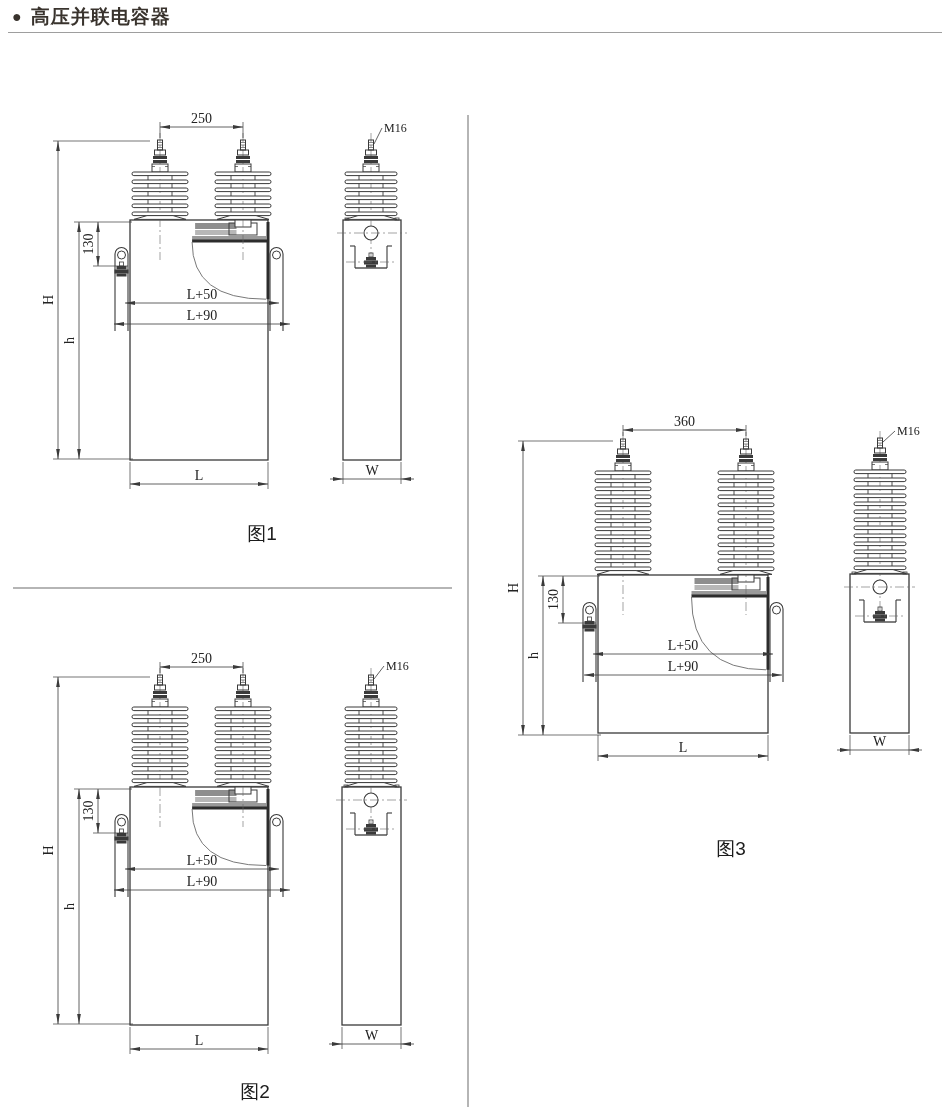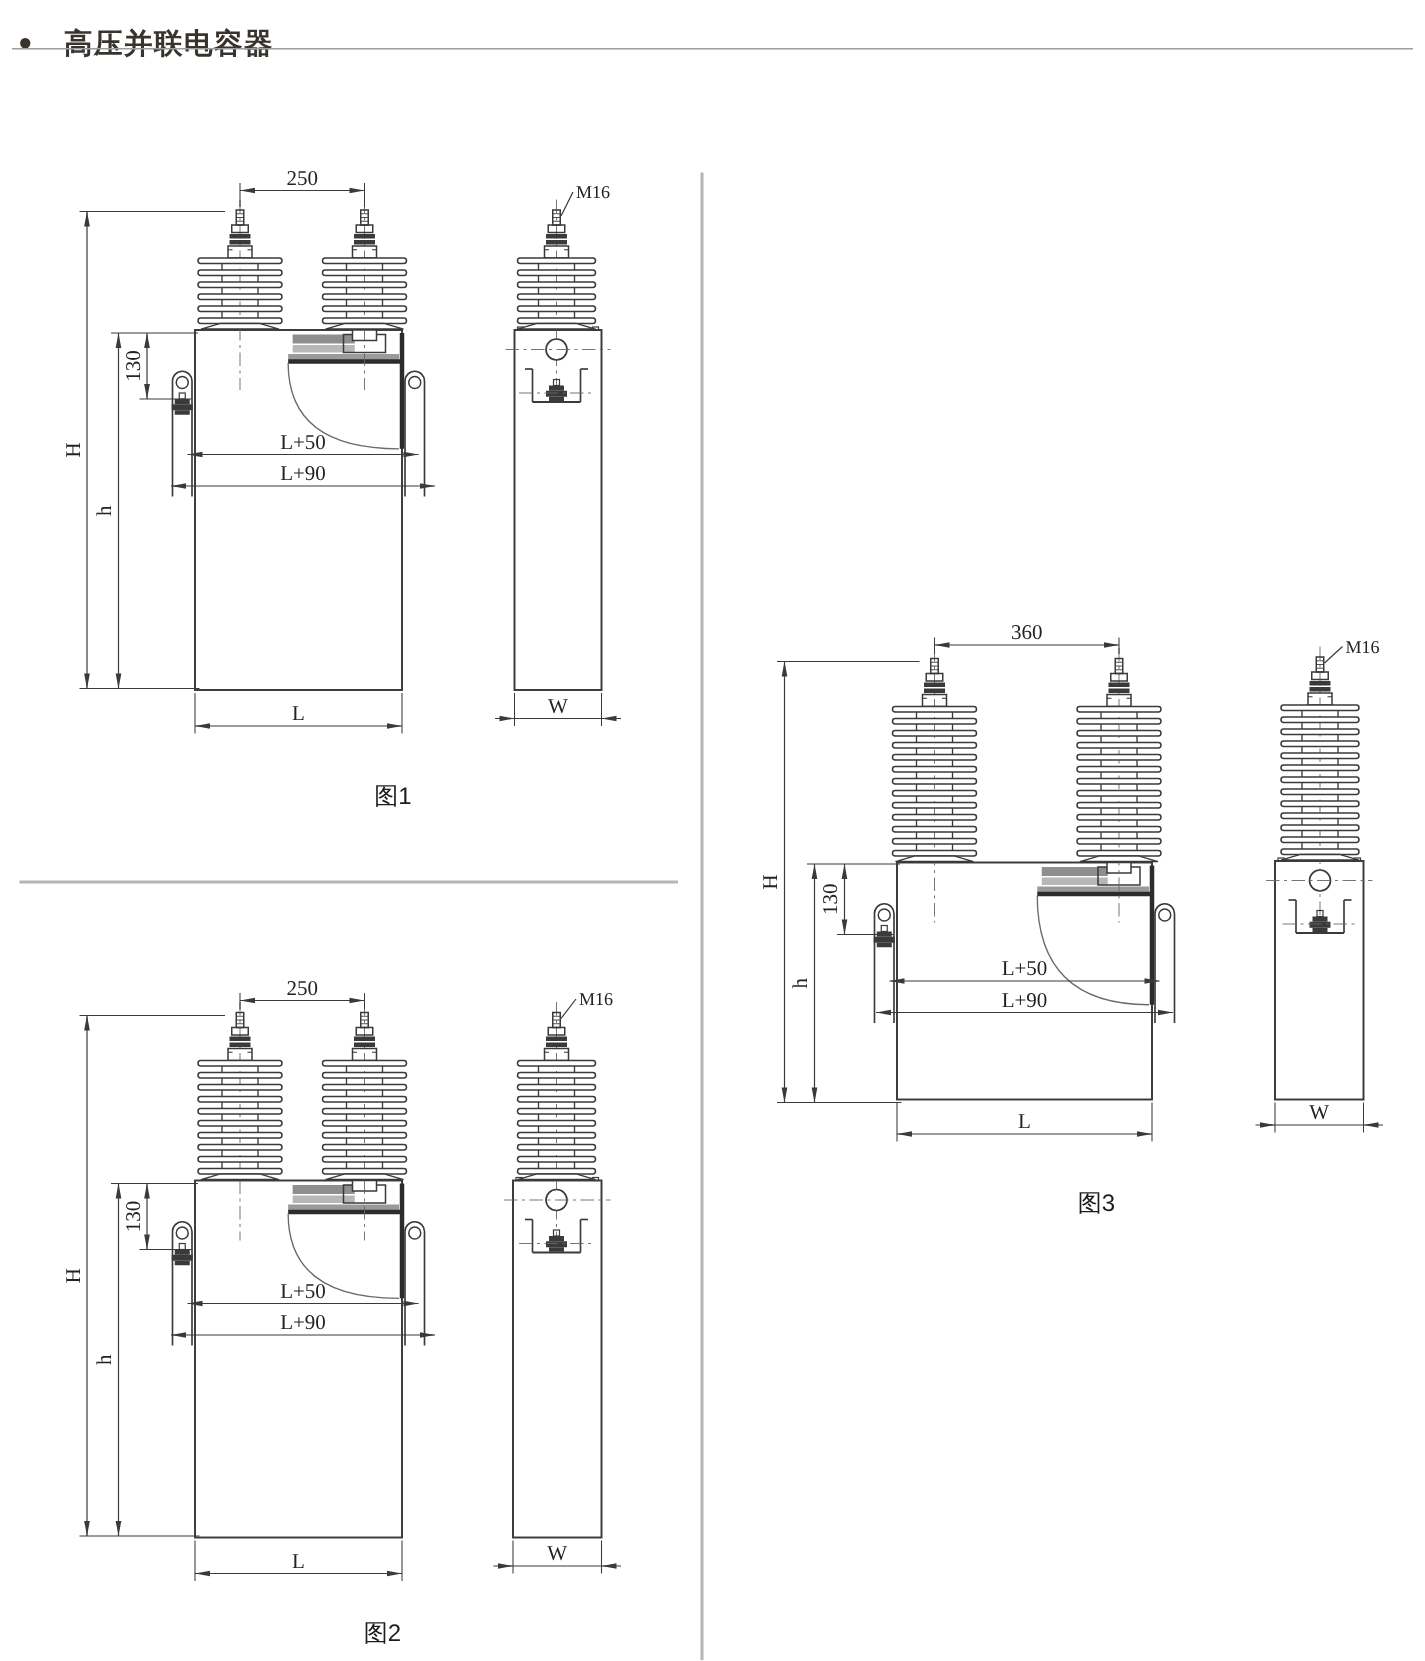--- a/index.html
+++ b/index.html
@@ -1,24 +1,24 @@
 <!DOCTYPE html>
 <html><head>
 <meta charset="utf-8">
 <style>
   html,body{margin:0;padding:0;background:#fff;}
   .page{position:relative;width:950px;height:1107px;background:#fff;overflow:hidden;
         font-family:"Liberation Sans","DejaVu Sans",sans-serif;}
   .hdr{position:absolute;left:12px;top:4px;display:flex;align-items:center;gap:9px;}
   .hdr .bullet{font-size:16px;line-height:1;color:#39332d;}
-  .hdr h1{margin:12px;font-size:19px;font-weight:700;letter-spacing:1px;color:#39332d;}
+  .hdr h1{margin:0;font-size:19px;font-weight:700;letter-spacing:1px;color:#39332d;}
   .hdr-rule{position:absolute;left:8px;top:32px;width:934px;height:1px;background:#9e9e9e;}
   .vdiv{position:absolute;left:467px;top:115px;width:2px;height:992px;background:#b5b5b5;}
   .hdiv{position:absolute;left:13px;top:587px;width:439px;height:2px;background:#b5b5b5;}
-  .fig-caption{position:absolute;transform:translateX(-50%);font-size:16px;font-weight:500;
+  .fig-caption{position:absolute;transform:translateX(-50%);font-size:19px;font-weight:500;
                color:#1c1c1c;white-space:nowrap;}
   svg#drawing{position:absolute;left:0;top:0;}
 </style>
 </head>
 <body>
 
 <div class="page">
   <div class="hdr">
     <span class="bullet">●</span>
     <h1>高压并联电容器</h1>
@@ -470,17 +470,17 @@
         <path d="M850 750 L840 751.9 L840 748.1 Z" fill="#3a3a3a"></path>
         <path d="M909 750 L919 748.1 L919 751.9 Z" fill="#3a3a3a"></path>
         <text x="879.5" y="746" fill="#222" font-size="14" text-anchor="middle" font-family="&quot;Liberation Serif&quot;,&quot;DejaVu Serif&quot;,serif">W</text>
         <line x1="883" y1="442" x2="895" y2="431" stroke="#3a3a3a" stroke-width="0.8"></line>
         <text x="897" y="435" fill="#222" font-size="12" text-anchor="start" font-family="&quot;Liberation Serif&quot;,&quot;DejaVu Serif&quot;,serif">M16</text>
       </g>
     </svg>
 
   <div class="fig-caption" style="left:262px;top:521px">图1</div>
   <div class="fig-caption" style="left:255px;top:1079px">图2</div>
-  <div class="fig-caption" style="left:731px;top:792px">图3</div>
+  <div class="fig-caption" style="left:731px;top:836px">图3</div>
 
   <div class="vdiv"></div>
   <div class="hdiv"></div>
 </div>
 
 </body></html>

